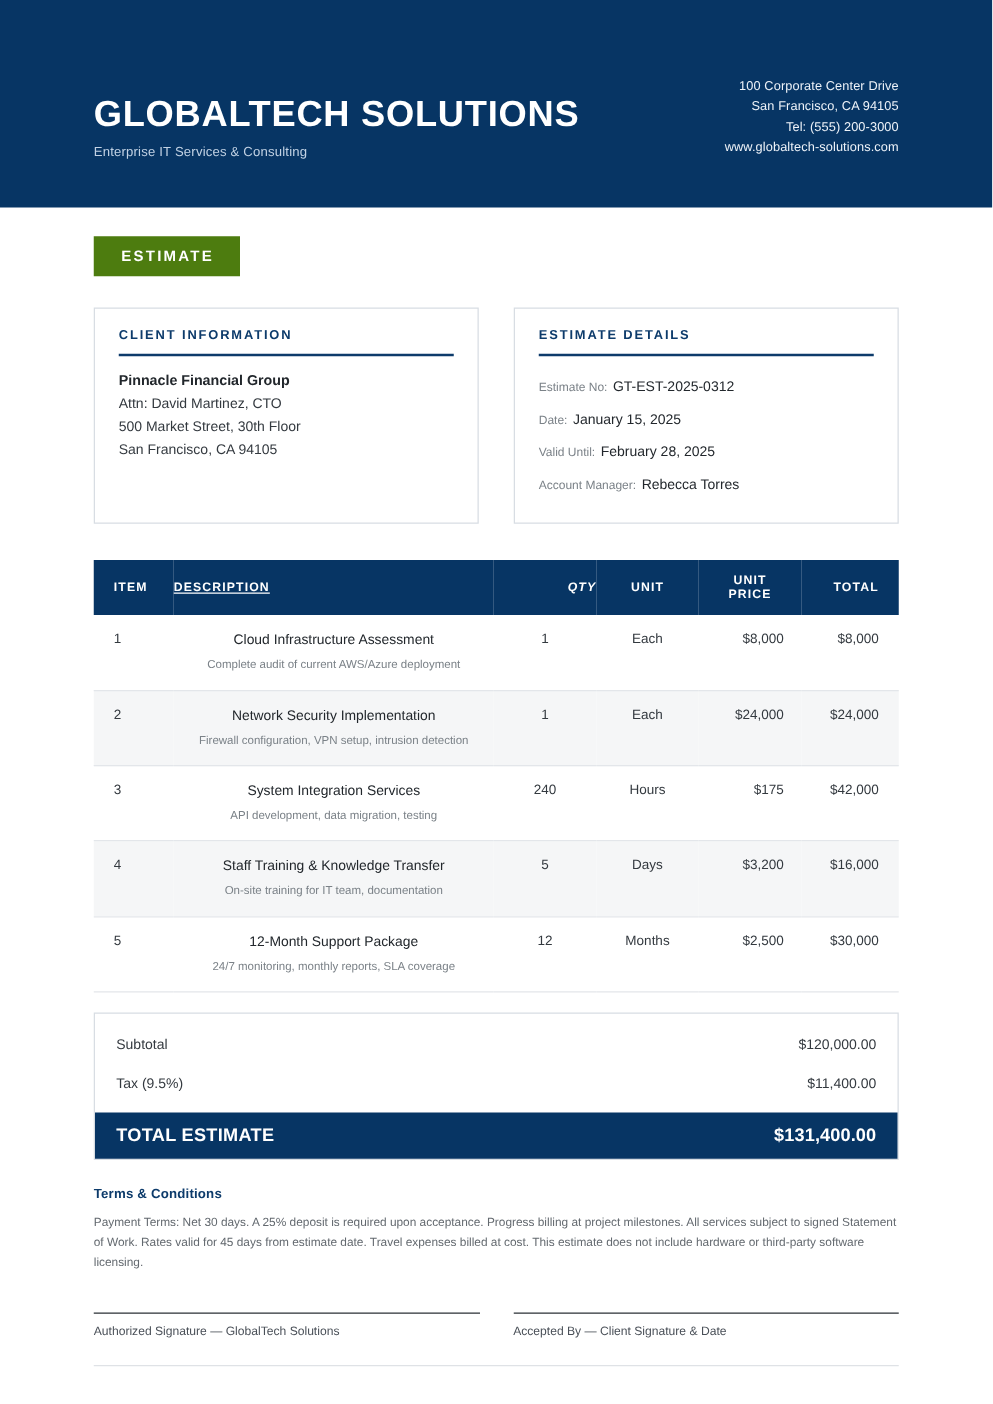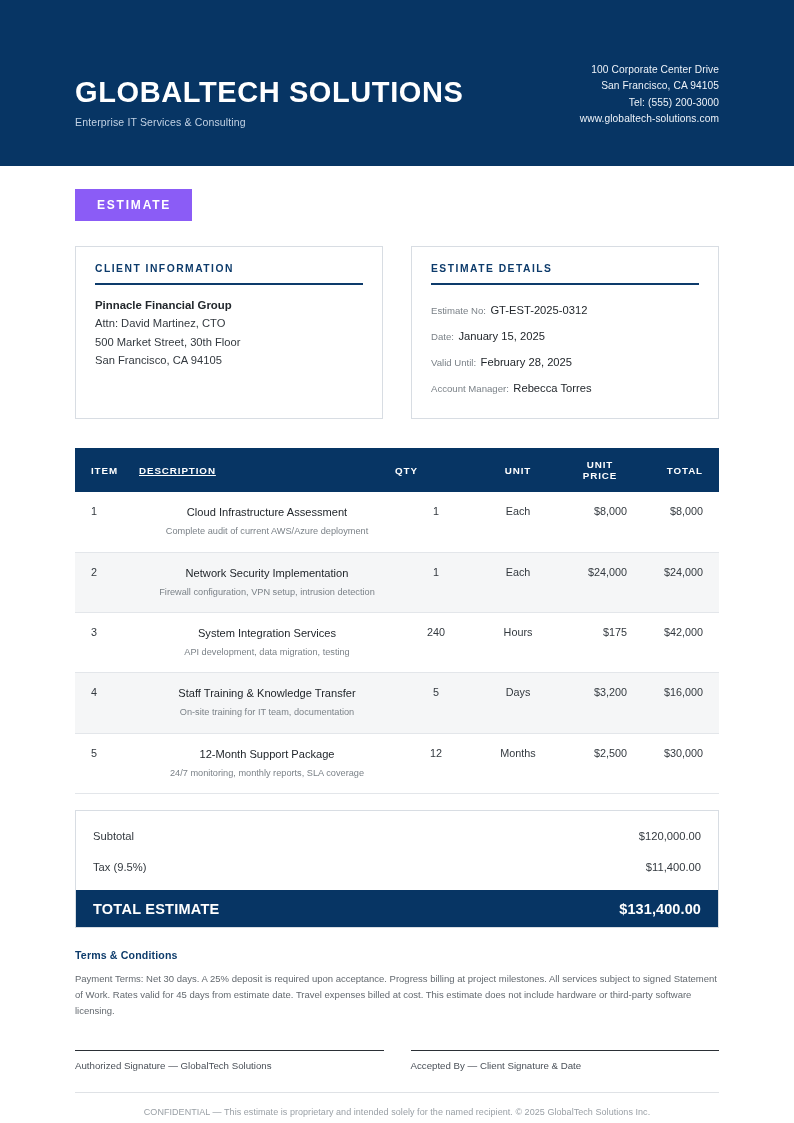--- a/index.html
+++ b/index.html
@@ -41,21 +41,21 @@
     line-height:1.62;
     letter-spacing:0.1px;
   }
 
   
   .body-wrap { padding:0 75px; }
 
   .badge-row { margin-top:23px; }
   .badge {
     display:inline-block;
-    background:#8b5cf6;
+    background:#4d7c0f;
     color:#ffffff;
     font-size:12px;
     font-weight:bold;
     letter-spacing:1.8px;
     padding:9px 21px 9px 22px;
   }
 
   
   .cards {
     display:flex;
@@ -101,21 +101,21 @@
     color:#ffffff;
     font-size:9.8px;
     font-weight:bold;
     letter-spacing:0.9px;
     padding:11px 0 11px 0;
     vertical-align:middle;
     height:40px;
   }
   .th-item   { width:64px;  text-align:left;   padding-left:16px !important; }
   .th-desc   { width:256px; text-align:left;text-decoration:underline; }
-  .th-qty    { width:82px;  text-align:left; }
+  .th-qty    { width:82px;  text-align:right;font-style:italic; }
   .th-unit   { width:82px;  text-align:center; }
   .th-price  { width:82px;  text-align:center; }
   .th-total  { width:78px;  text-align:right;  padding-right:16px !important; }
 
   .items tbody tr { border-bottom:1px solid #e3e6ea; }
   .items tbody tr.alt { background:#f5f6f7; }
   .items tbody td { padding:13px 0 14px 0; vertical-align:top; }
   .td-item  { text-align:left; padding-left:16px !important; font-size:10.8px; color:#33393f; }
   .td-desc  { text-align:center; }
   .td-qty, .td-unit { text-align:center; font-size:10.8px; color:#33393f; }
@@ -355,16 +355,15 @@
         <div class="sig-line"></div>
         <div class="sig-label">Authorized Signature — GlobalTech Solutions</div>
       </div>
       <div class="sig">
         <div class="sig-line"></div>
         <div class="sig-label">Accepted By — Client Signature &amp; Date</div>
       </div>
     </div>
 
     <div class="footer-rule"></div>
-    <div class="footer-text">CONFIDENTIAL — This estimate is proprietary and intended solely for the named recipient. © 2025 GlobalTech Solutions Inc.</div>
 
   </div>
 </div>
 
 </body></html>

